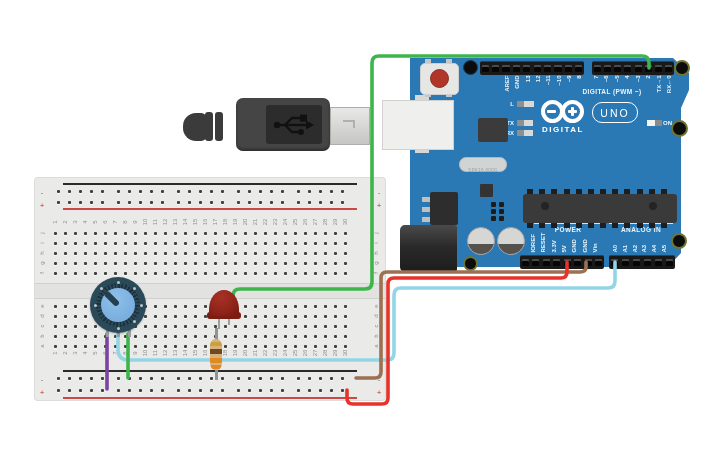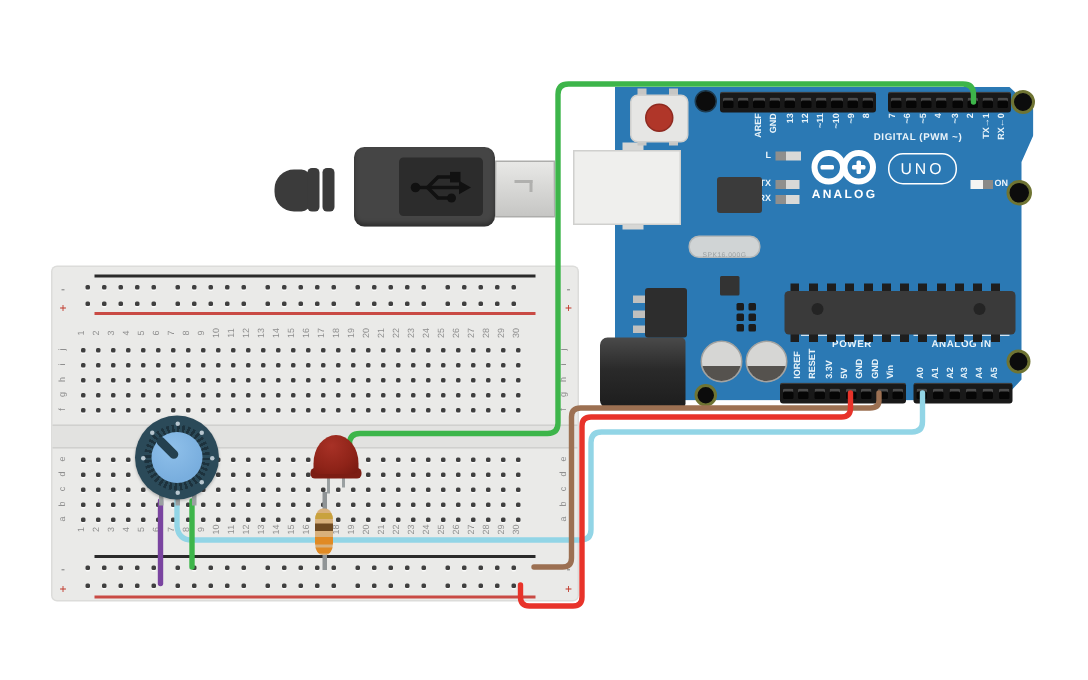--- a/index.html
+++ b/index.html
@@ -651,21 +651,21 @@
     <div class="smdlbl" style="left:88px;top:71px;width:16px;text-align:right;">RX</div>
     <div class="smdled" style="left:107px;top:72px;width:16px;background:linear-gradient(90deg,#8f8f8d 0 45%,#d9d9d7 45%);"></div>
 
     <div class="abs" style="left:68px;top:60px;width:30px;height:24px;background:#3b3b3b;border-radius:2px;"></div>
 
     <div class="logo-circle" style="left:130.5px;top:41.5px;"></div>
     <div class="logo-circle" style="left:150.5px;top:41.5px;"></div>
     <div class="abs" style="left:137px;top:51.5px;width:9px;height:3px;background:#fff;border-radius:1px;"></div>
     <div class="abs" style="left:157.5px;top:51.5px;width:9px;height:3px;background:#fff;border-radius:1px;"></div>
     <div class="abs" style="left:160.5px;top:48.5px;width:3px;height:9px;background:#fff;border-radius:1px;"></div>
-    <div class="abs" style="left:113px;top:67px;width:80px;text-align:center;font-size:8px;font-weight:bold;letter-spacing:1.5px;color:#fff;">ANALOG</div>
+    <div class="abs" style="left:113px;top:67px;width:80px;text-align:center;font-size:8px;font-weight:bold;letter-spacing:1.5px;color:#fff;">DIGITAL</div>
     <div class="abs" style="left:182px;top:44px;width:44px;height:19px;border:1.5px solid #fff;border-radius:10px;text-align:center;">
       <span style="font-size:10.5px;line-height:19px;letter-spacing:2px;color:#fff;">UNO</span>
     </div>
 
     <div class="smdled" style="left:237px;top:62px;width:15px;background:linear-gradient(90deg,#f4f4f2 0 55%,#8a8a88 55%);"></div>
     <div class="smdlbl" style="left:253px;top:61px;width:14px;">ON</div>
 
     <div class="abs" style="left:49px;top:99px;width:46px;height:13px;background:#d0d4d5;border:1.5px solid #b4b8b9;border-radius:7px;text-align:center;">
       <span style="font-size:4.5px;line-height:12px;color:#9aa0a2;letter-spacing:.3px;">SPK16.000G</span>
     </div>

